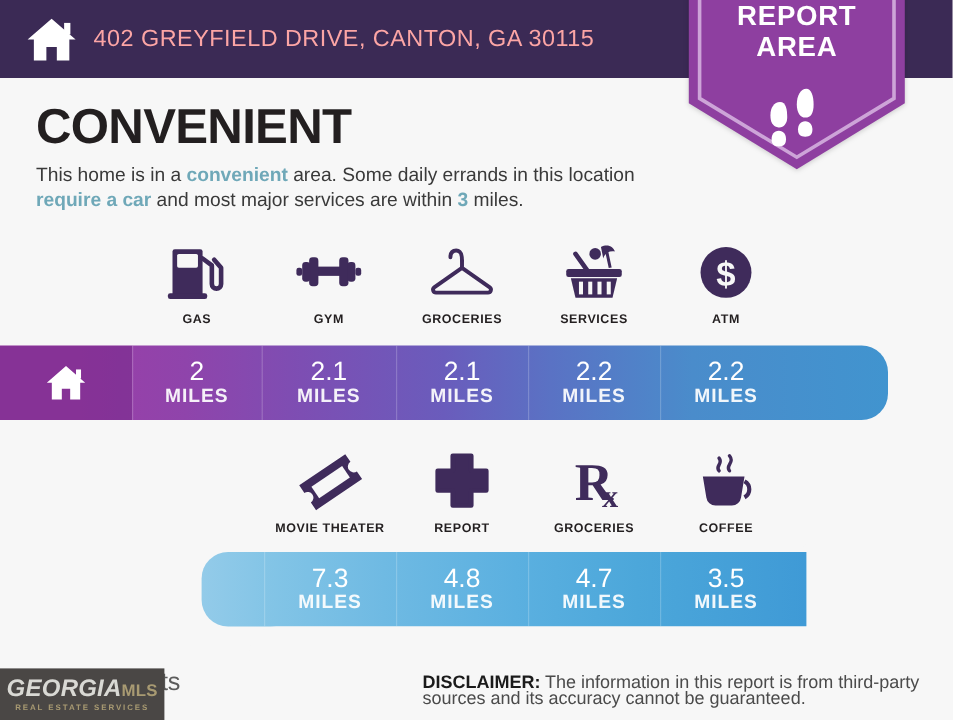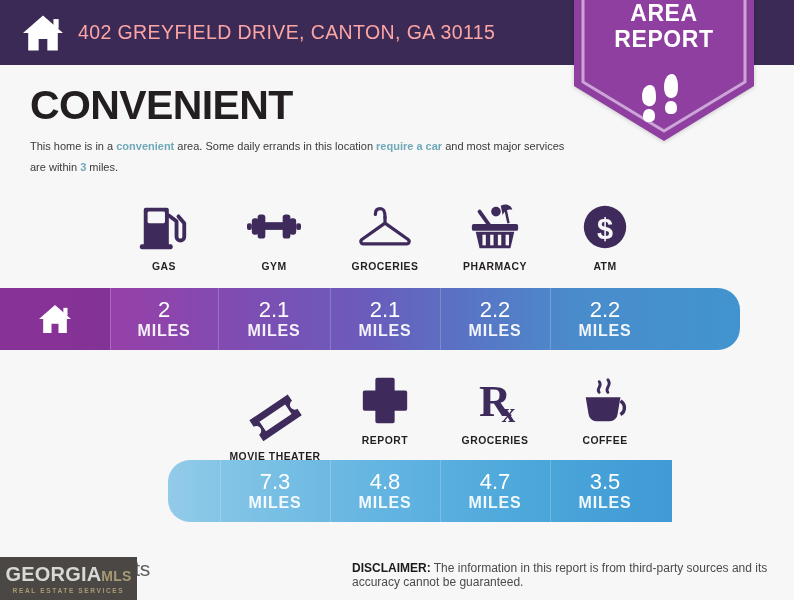--- a/index.html
+++ b/index.html
@@ -39,21 +39,21 @@
     pointer-events:none;
   }
 
   
   .headline{
     position:absolute;left:30px;top:82px;
     font-size:41px;font-weight:700;color:#231f20;letter-spacing:-0.6px;
   }
   .subcopy{
     position:absolute;left:30px;top:136px;width:540px;
-    font-size:11px;line-height:21px;color:#3a3a3a;
+    font-size:16px;line-height:21px;color:#3a3a3a;
   }
   .hl{color:#6fa8b8;font-weight:700;}
 
   
   .icon-cell{position:absolute;text-align:center;}
   .icon-glyph{height:56px;display:flex;align-items:flex-end;justify-content:center;}
   .icon-label{
     margin-top:7px;font-size:10.4px;font-weight:700;color:#231f20;letter-spacing:.5px;
     white-space:nowrap;
   }
@@ -75,27 +75,27 @@
     position:absolute;left:36px;top:556px;display:flex;align-items:center;
   }
   .brand-roof{width:40px;height:26px;margin-right:2px;}
   .brand-word{font-size:21px;color:#5c5c5c;font-weight:400;letter-spacing:-.2px;}
   .mls{
     position:absolute;left:0;top:557px;width:137px;height:43px;
     background:#4a4745;
     display:flex;flex-direction:column;align-items:center;justify-content:center;
   }
   .mls-row{display:flex;align-items:baseline;line-height:1;}
-  .mls-a{font-size:20px;font-weight:700;color:#d9d9d4;letter-spacing:.2px;}
+  .mls-a{font-size:20px;font-weight:700;color:#d9d9d4;letter-spacing:.2px;font-style:italic;}
   .mls-b{font-size:14px;font-weight:700;color:#a89a72;letter-spacing:.2px;}
   .mls-sub{font-size:6.6px;color:#a89a72;letter-spacing:1.6px;margin-top:3px;font-weight:700;}
 
   .disclaimer{
     position:absolute;left:352px;top:562px;width:435px;
-    font-size:12px;line-height:13.5px;color:#4b4b4b;
+    font-size:15px;line-height:13.5px;color:#4b4b4b;
   }
   .disclaimer b{color:#1b1b1b;}
 </style>
 </head>
 <body>
 
 <div class="stage">
 
   <div class="header-bar">
     <div class="header-inner">
@@ -112,22 +112,22 @@
       <path d="M8 0 L188 0 L188 96 L98 151 L8 96 Z" fill="#8e3fa0"></path>
       <path d="M17 4 L179 4 L179 92 L98 141 L17 92 Z" fill="none" stroke="#cda4d8" stroke-width="3"></path>
       <g fill="#ffffff">
         <path d="M84 95 c-5 0 -8 5 -8 11 c0 6 2 9 6 10 c4 1 8 -2 8 -8 c0 -7 -1 -13 -6 -13 Z"></path>
         <path d="M83 119 c-4 0 -6 3 -6 7 c0 4 2 6 6 6 c4 0 6 -2 6 -6 c0 -4 -2 -7 -6 -7 Z"></path>
         <path d="M106 84 c-5 0 -8 6 -8 13 c0 7 3 11 7 11 c5 0 7 -4 7 -11 c0 -7 -2 -13 -6 -13 Z"></path>
         <path d="M105 111 c-4 0 -6 3 -6 7 c0 4 2 6 6 6 c4 0 6 -2 6 -6 c0 -4 -2 -7 -6 -7 Z"></path>
       </g>
     </svg>
     <div class="badge-text">
+      <div>REPORT</div>
       <div>AREA</div>
-      <div>REPORT</div>
     </div>
   </div>
 
   <div class="headline">CONVENIENT</div>
   <div class="subcopy"><span>This home is in a </span><span class="hl" style="color: rgb(111, 168, 184);">convenient</span><span> area. Some daily errands in this location </span><span class="hl" style="color: rgb(111, 168, 184);">require a car</span><span> and most major services are within </span><span class="hl" style="color: rgb(111, 168, 184);">3</span><span> miles.</span></div>
 
   <div id="row1-icons">
       <div class="icon-cell" style="left: 104px; top: 198px; width: 120px;">
         <div class="icon-glyph">
           <svg viewBox="0 0 60 56" width="58" height="54">
@@ -170,21 +170,21 @@
             <path d="M41 10 l3 14" stroke="#3f2b5b" stroke-width="2.6" fill="none"></path>
             <path d="M14 12 L24 26" stroke="#3f2b5b" stroke-width="4" stroke-linecap="round" fill="none"></path>
             <rect x="6" y="25" width="48" height="7" rx="2" fill="#3f2b5b"></rect>
             <path d="M10 33 L14 50 L46 50 L50 33 Z" fill="#3f2b5b"></path>
             <rect x="17" y="36" width="3.5" height="11" fill="#f7f7f7"></rect>
             <rect x="25" y="36" width="3.5" height="11" fill="#f7f7f7"></rect>
             <rect x="33" y="36" width="3.5" height="11" fill="#f7f7f7"></rect>
             <rect x="41" y="36" width="3.5" height="11" fill="#f7f7f7"></rect>
           </svg>
         </div>
-        <div class="icon-label">PHARMACY</div>
+        <div class="icon-label">SERVICES</div>
       </div>
       <div class="icon-cell" style="left: 545px; top: 198px; width: 120px;">
         <div class="icon-glyph">
           <svg viewBox="0 0 60 56" width="58" height="54">
             <circle cx="30" cy="28" r="22" fill="#3f2b5b"></circle>
             <text x="30" y="40" font-size="30" font-weight="700" fill="#f7f7f7" text-anchor="middle" font-family="Liberation Sans, sans-serif">$</text>
           </svg>
         </div>
         <div class="icon-label">ATM</div>
       </div>
@@ -222,21 +222,21 @@
           <div class="val">2.2</div>
           <div class="unit">MILES</div>
         </div>
         <div class="seg-div" style="left: 550px;"></div>
       </div>
       <div class="ribbon" style="left: 660px; top: 0px; width: 80px; height: 234px; border-radius: 0px 22px 22px 0px; background: linear-gradient(160deg, rgb(65, 148, 207) 0%, rgb(63, 148, 209) 40%, rgb(63, 154, 214) 100%); z-index: -1;"></div>
       <div class="ribbon" style="left: 0px; top: 62px; width: 678px; height: 110px; background: rgb(247, 247, 247); border-radius: 0px 22px 22px 0px;"></div>
     </div>
 
   <div id="row2-icons">
-      <div class="icon-cell" style="left: 210px; top: 388px; width: 130px;">
+      <div class="icon-cell" style="left: 210px; top: 372px; width: 130px;">
         <div class="icon-glyph">
           <svg viewBox="0 0 60 56" width="58" height="54">
             <g transform="rotate(-34 30 28)">
               <path d="M6 16 L54 16 L54 24 a5 5 0 0 0 0 10 L54 42 L6 42 L6 34 a5 5 0 0 0 0 -10 Z" fill="#3f2b5b"></path>
               <rect x="14" y="23" width="32" height="12" fill="#f7f7f7"></rect>
             </g>
           </svg>
         </div>
         <div class="icon-label">MOVIE THEATER</div>
       </div>

